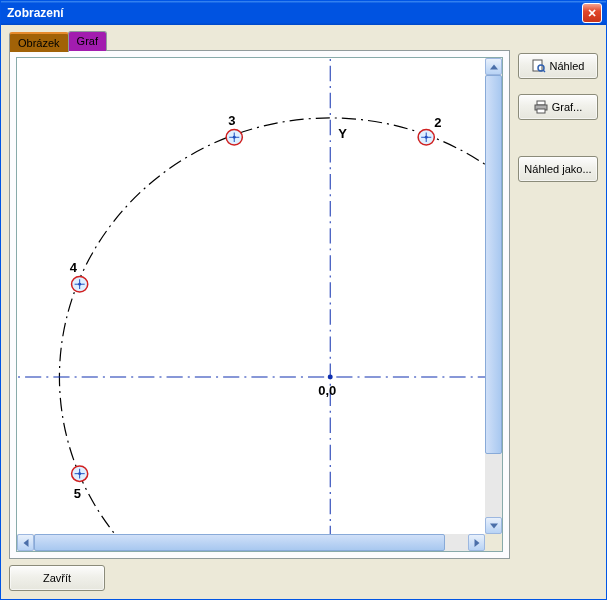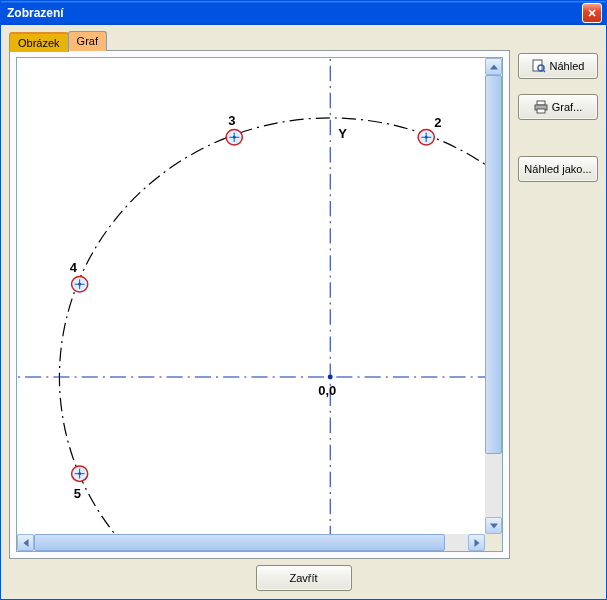--- a/index.html
+++ b/index.html
@@ -61,31 +61,31 @@
     flex: 1;
     display: flex;
     flex-direction: column;
   }
   .tabs {
     display: flex;
     position: relative;
     z-index: 2;
   }
   .tab {
-    background: #fdba74;
+    background: #a21caf;
     border: 1px solid #919b9c;
     border-bottom: none;
     border-radius: 3px 3px 0 0;
     padding: 3px 8px 3px 8px;
     margin-right: -1px;
     cursor: pointer;
     position: relative;
   }
   .tab.active {
-    background: #eab308;
+    background: #a16207;
     border-top: 2px solid #e68b2c;
     z-index: 3;
     top: 1px;
   }
   .tab-page {
     flex: 1;
     border: 1px solid #919b9c;
     background: #fcfcfe;
     margin-top: -1px;
     position: relative;
@@ -192,21 +192,21 @@
     font-size: 11px;
     padding: 0 4px;
   }
   .btn .icon {
     width: 14px;
     height: 14px;
     display: inline-block;
   }
   .bottom-bar {
     display: flex;
-    justify-content: center;
+    justify-content: flex-start;
   }
   .bottom-bar .btn {
     width: 86px;
   }
 
   
   .d-label {
     position: absolute;
     font-family: Arial, sans-serif;
     font-size: 13px;

